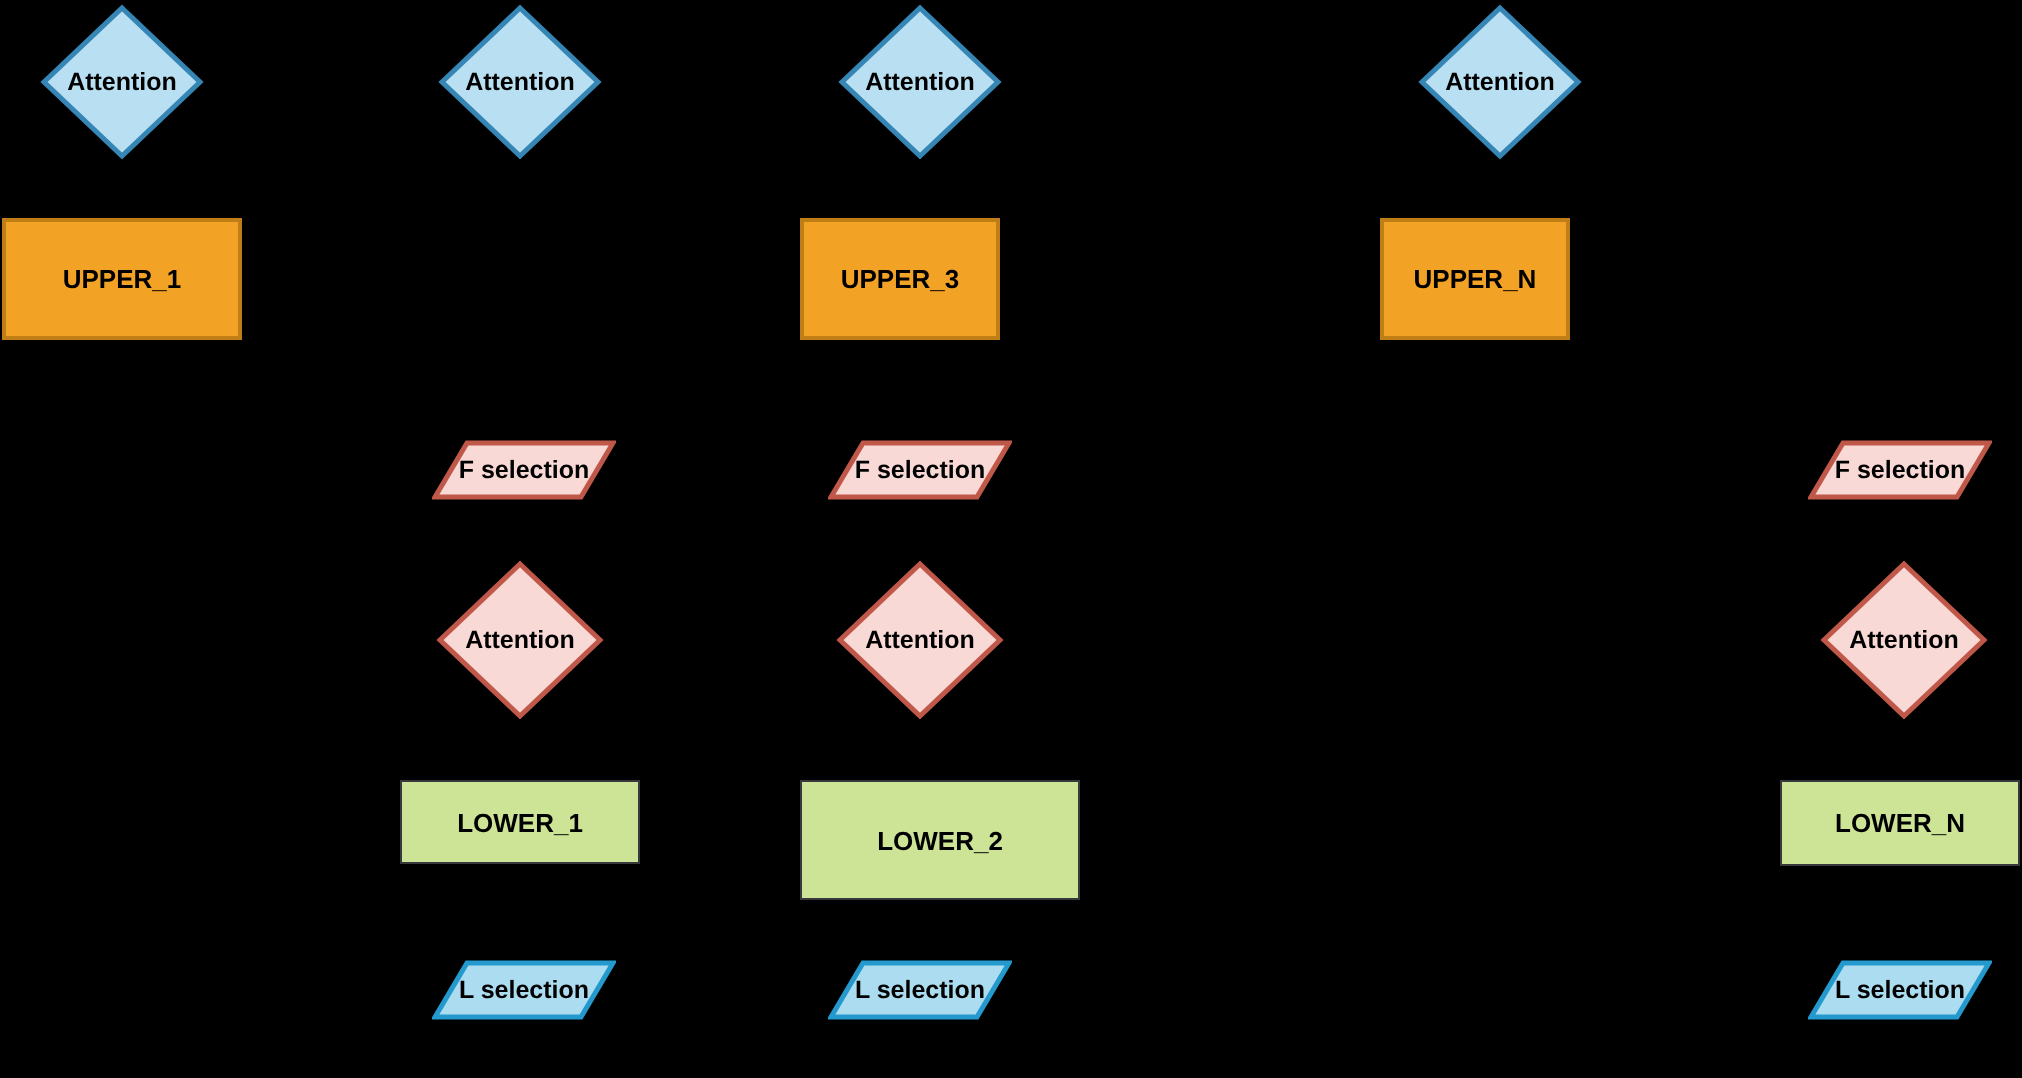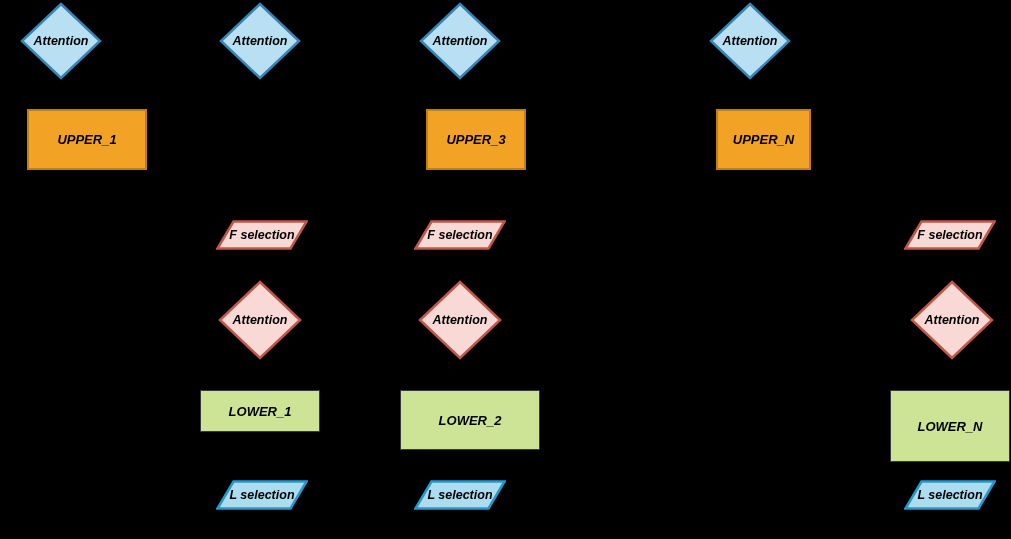--- a/index.html
+++ b/index.html
@@ -29,27 +29,25 @@
     position: absolute;
     inset: 0;
     display: flex;
     align-items: center;
     justify-content: center;
     font-weight: bold;
     color: #000000;
     font-size: 12.5px;
     pointer-events: none;
     white-space: nowrap;
-    font-style: italic;
   }
   .rect-orange {
     background: #F2A224;
     border: 2px solid #C07E17;
     box-sizing: border-box;
-    margin-left: 26px;
   }
   .rect-green {
     background: #CDE497;
     border: 1.5px solid #37393D;
     box-sizing: border-box;
   }
   .rect-orange .lbl, .rect-green .lbl {
     font-size: 13px;
   }
   .diamond-blue polygon { fill: #B9DFF2; stroke: #3585B5; stroke-width: 2.5; }
@@ -146,21 +144,21 @@
       <polygon points="17.5,1.5 90.5,1.5 74.5,28.5 1.5,28.5"></polygon>
     </svg>
     <span class="lbl">F selection</span>
   </div>
   <div class="node diamond-pink" style="left:910px; top:280px; width:84px; height:80px">
     <svg viewBox="0 0 84 80">
       <polygon points="42,2 82,40 42,78 2,40"></polygon>
     </svg>
     <span class="lbl">Attention</span>
   </div>
-  <div class="node rect-green" style="left:890px; top:390px; width:120px; height:72px">
+  <div class="node rect-green" style="left:890px; top:390px; width:120px; height:43px">
     <span class="lbl">LOWER_N</span>
   </div>
   <div class="node para-blue" style="left:904px; top:480px; width:92px; height:30px">
     <svg viewBox="0 0 92 30">
       <polygon points="17.5,1.5 90.5,1.5 74.5,28.5 1.5,28.5"></polygon>
     </svg>
     <span class="lbl">L selection</span>
   </div>
 
 </div>

